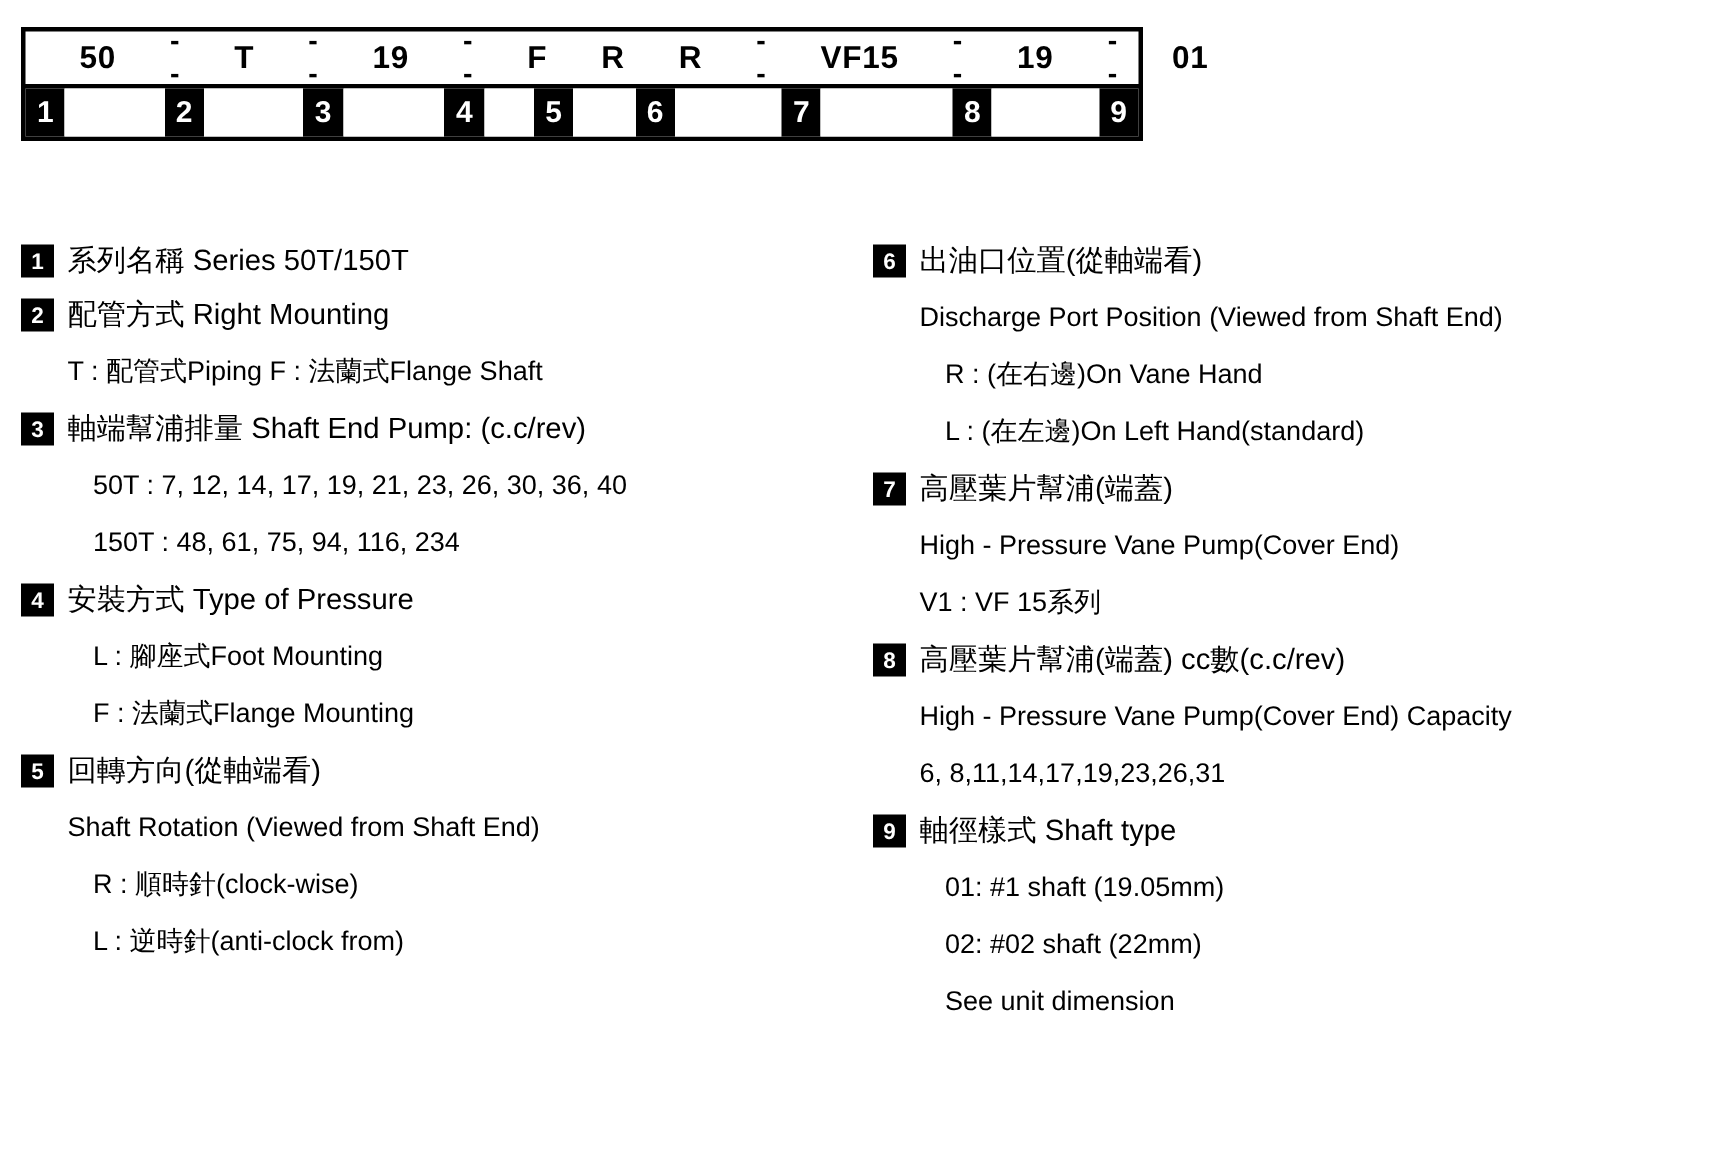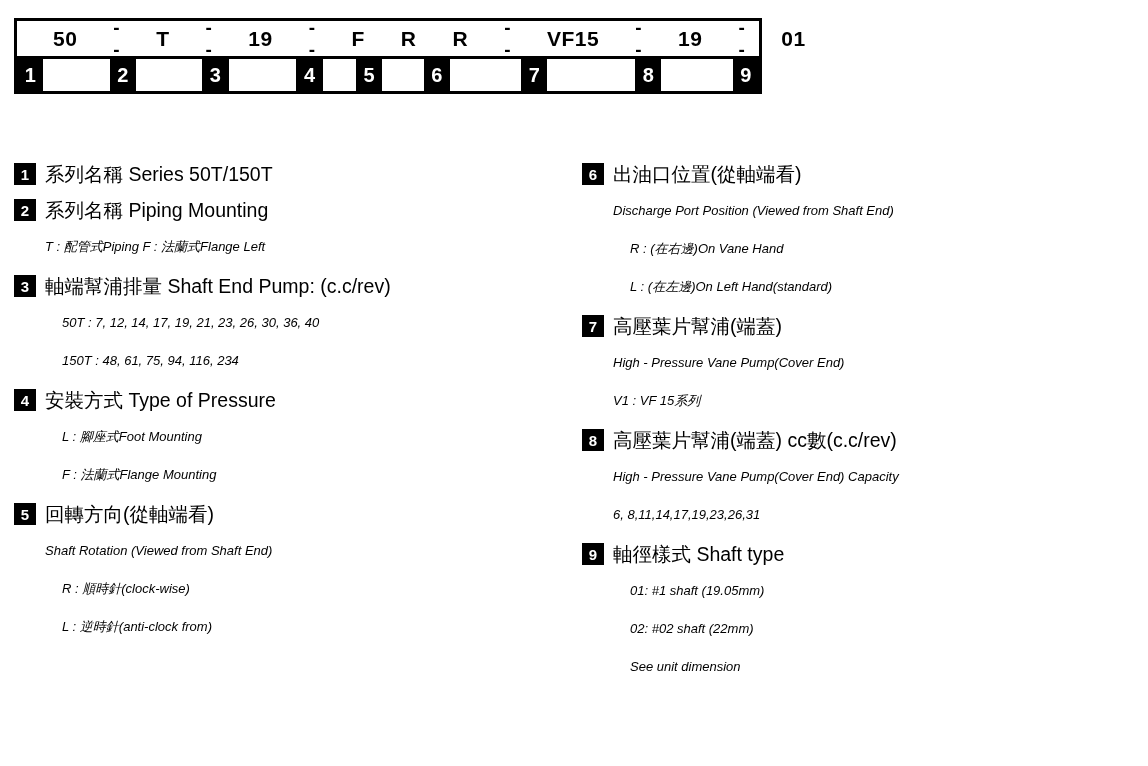--- a/index.html
+++ b/index.html
@@ -105,29 +105,28 @@
     justify-content: center;
     flex: 0 0 auto;
     margin-right: 9px;
   }
   .head-text {
     font-size: 19.5px;
     line-height: 22px;
     white-space: nowrap;
   }
   .sub {
-    font-size: 13px;
+    font-size: 18px;
     line-height: 22px;
     margin-left: 31px;
     margin-bottom: 0;
     height: 38px;
     display: flex;
     align-items: center;
     white-space: nowrap;
-    font-style: italic;
   }
   .sub.indent {
     margin-left: 48px;
   }
 </style>
 </head>
 <body>
 
 <div id="code-diagram">
   <div class="code-row">
@@ -172,23 +171,23 @@
   <div class="legend-col left">
       <div class="entry">
         <div class="entry-head">
           <div class="badge">1</div>
           <div class="head-text">系列名稱 Series  50T/150T</div>
         </div>
       </div>
       <div class="entry">
         <div class="entry-head">
           <div class="badge">2</div>
-          <div class="head-text">系列名稱 Piping Mounting</div>
-        </div>
-        <div class="sub">T : 配管式Piping  F : 法蘭式Flange Left</div>
+          <div class="head-text">配管方式 Right Mounting</div>
+        </div>
+        <div class="sub">T : 配管式Piping  F : 法蘭式Flange Shaft</div>
       </div>
       <div class="entry">
         <div class="entry-head">
           <div class="badge">3</div>
           <div class="head-text">軸端幫浦排量 Shaft End Pump: (c.c/rev)</div>
         </div>
         <div class="sub indent">50T : 7, 12, 14, 17, 19, 21, 23, 26, 30, 36, 40</div>
         <div class="sub indent">150T : 48, 61, 75, 94, 116, 234</div>
       </div>
       <div class="entry">

